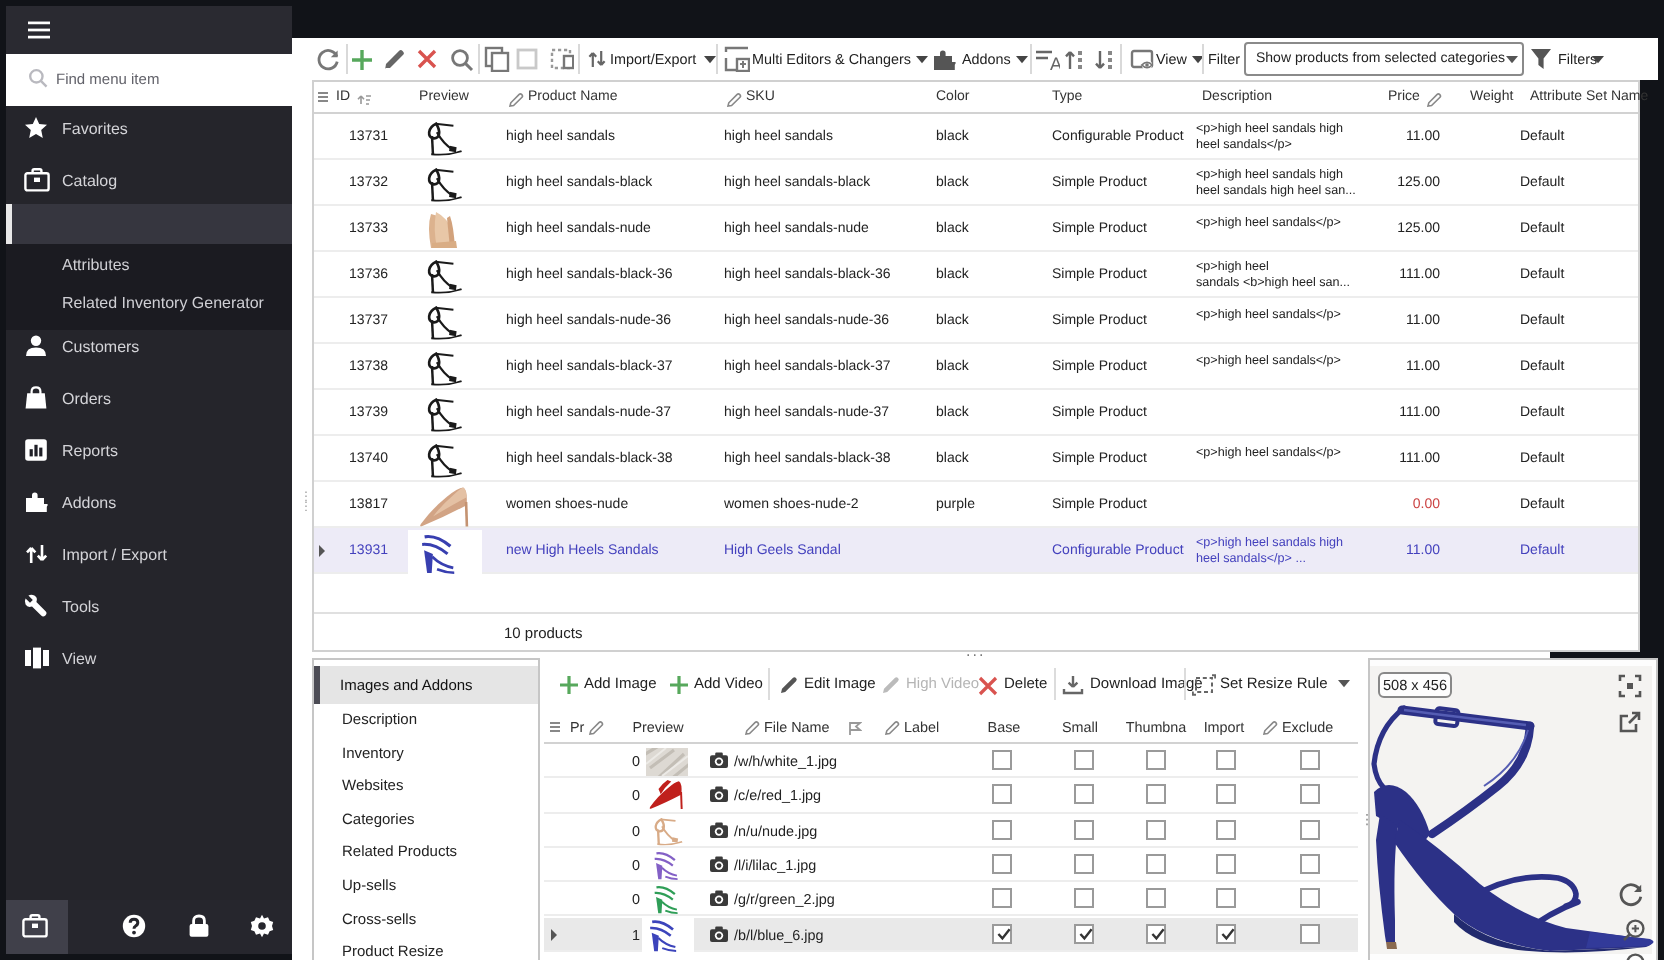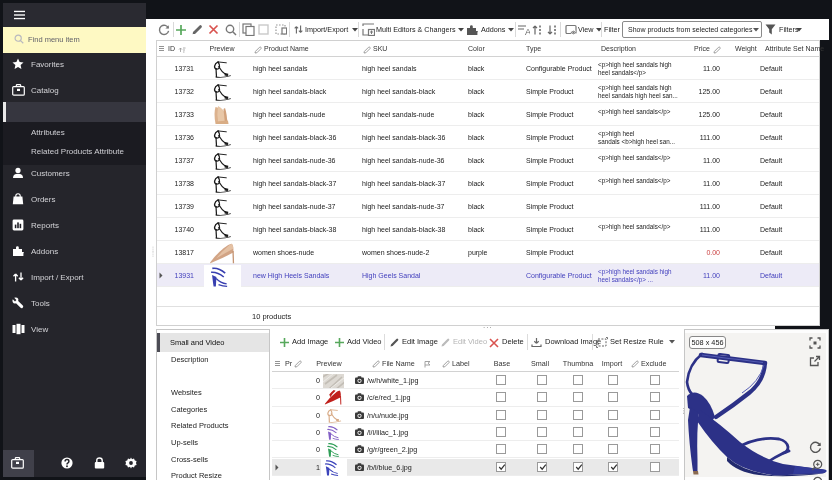--- a/index.html
+++ b/index.html
@@ -3,21 +3,21 @@
 <meta charset="utf-8">
 <style>
 * { margin:0; padding:0; box-sizing:border-box; }
 html,body { width:832px; height:480px; overflow:hidden; }
 body { font-family:"Liberation Sans", sans-serif; background:#111318; -webkit-font-smoothing:antialiased; }
 #app { position:absolute; left:0; top:0; width:832px; height:480px; background:#111318; filter:blur(0.25px); }
 .abs { position:absolute; }
 
 #sidebar { left:3px; top:3px; width:143px; height:474px; background:#25252b; position:absolute; }
 #hambar { left:0; top:0; width:143px; height:24px; background:#2a2a31; position:absolute; }
-#searchbar { left:0; top:24px; width:143px; height:26px; background:#fef9c3; position:absolute;text-align:center; }
+#searchbar { left:0; top:24px; width:143px; height:26px; background:#ffffff; position:absolute;text-align:center; }
 .mitem { position:absolute; left:0; width:167px; height:22px; color:#d4d4d8; font-size:8px; line-height:22px;text-decoration:underline; }
 .mitem .txt { position:absolute; left:28px; }
 .mitem svg { position:absolute; left:9px; top:4px; }
 #submenu { position:absolute; left:0; top:99px; width:143px; height:63px; background:#1b1b21; }
 .sitem { position:absolute; left:0; width:143px; font-size:8px; color:#cfcfd4; }
 
 #content { position:absolute; left:146px; top:19px; width:629px; height:474px; background:#fff; }
 
 #toolbar { position:absolute; left:0; top:0; width:683px; height:21px; background:#fff; }
 .tsep { position:absolute; top:3px; width:1px; height:15px; background:#d9d9d9; }
@@ -121,21 +121,21 @@
       <span class="txt">Catalog</span>
     </div>
     <div id="submenu">
       <div class="sitem" style="top:0;height:20px;line-height:20px;background:#36363f;color:#fff">
           <span style="position:absolute;left:0;top:0;width:2.5px;height:20px;background:#e8e8e8"></span>
         </div>
       <div class="sitem" style="top:21px;height:19px;line-height:19px">
           <span style="position:absolute;left:28px">Attributes</span>
         </div>
       <div class="sitem" style="top:40px;height:19px;line-height:19px">
-          <span style="position:absolute;left:28px">Related Products Attribute</span>
+          <span style="position:absolute;left:28px">Related Inventory Generator</span>
         </div>
     </div>
     <div class="mitem" style="top:160px">
       <svg width="12" height="12" viewBox="0 0 12 12">
           <circle cx="6" cy="3.4" r="2.6" fill="#fff"></circle>
           <path d="M1 11 Q1 6.8 6 6.8 Q11 6.8 11 11 Z" fill="#fff"></path>
         </svg>
       <span class="txt">Customers</span>
     </div>
     <div class="mitem" style="top:186px">
@@ -470,23 +470,24 @@
 <div class="gc" style="left:603px;color:#4340bd;">Default</div>
 </div>
 <div class="abs" style="left:0;top:265px;width:662px;height:20px;border-top:1px solid #e0e0e0">
 <div class="abs" style="left:95px;top:0;height:20px;line-height:20px;font-size:7.5px;color:#222">10 products</div>
 </div>
       </div>
     <div class="abs" style="left:337px;top:305px;width:12px;height:5px;color:#777;font-size:8px;line-height:4px;letter-spacing:1px">...</div>
 <div id="tabs">
 <div class="abs" style="left:0;top:3px;width:112px;height:19px;background:#e5e5e5">
           <span style="position:absolute;left:0;top:0;width:3px;height:19px;background:#4c4c55"></span>
-          <span class="abs" style="left:13px;top:0;height:19px;line-height:19px;font-size:7.5px;color:#111">Small and Video</span>
+          <span class="abs" style="left:13px;top:0;height:19px;line-height:19px;font-size:7.5px;color:#111">Images and Addons</span>
         </div>
 <div class="tab" style="top:21.0px">Description</div>
+<div class="tab" style="top:37.6px">Inventory</div>
 <div class="tab" style="top:54.2px">Websites</div>
 <div class="tab" style="top:87.4px">Related Products</div>
 <div class="tab" style="top:70.8px">Categories</div>
 <div class="tab" style="top:120.6px">Cross-sells</div>
 <div class="tab" style="top:104.0px">Up-sells</div>
 <div class="tab" style="top:137.2px">Product Resize</div>
 </div>
 <div id="btool">
 <svg class="abs" style="left:7px;top:8px" width="11" height="11" viewBox="0 0 11 11">
           <path d="M5.5 1 V10 M1 5.5 H10" stroke="#57a85c" stroke-width="1.6"></path>
@@ -497,21 +498,21 @@
         </svg>
 <div class="abs" style="left:75px;top:0;height:26px;line-height:26px;font-size:7.5px;color:#222;white-space:nowrap">Add Video</div>
 <div class="abs" style="left:112px;top:5px;width:1px;height:16px;background:#dcdcdc"></div>
 <svg class="abs" style="left:117px;top:8px" width="11" height="11" viewBox="0 0 11 11">
           <path d="M1.5 9.5 L2 7.4 L7.4 2 Q8.2 1.2 9 2 Q9.8 2.8 9 3.6 L3.6 9 Z" fill="#555"></path>
         </svg>
 <div class="abs" style="left:130px;top:0;height:26px;line-height:26px;font-size:7.5px;color:#222;white-space:nowrap">Edit Image</div>
 <svg class="abs" style="left:168px;top:8px" width="11" height="11" viewBox="0 0 11 11">
           <path d="M1.5 9.5 L2 7.4 L7.4 2 Q8.2 1.2 9 2 Q9.8 2.8 9 3.6 L3.6 9 Z" fill="#bbb"></path>
         </svg>
-<div class="abs" style="left:181px;top:0;height:26px;line-height:26px;font-size:7.5px;color:#b5b5b5;white-space:nowrap">Edit Video</div>
+<div class="abs" style="left:181px;top:0;height:26px;line-height:26px;font-size:7.5px;color:#b5b5b5;white-space:nowrap">High Video</div>
 <svg class="abs" style="left:217px;top:9px" width="10" height="10" viewBox="0 0 10 10">
           <path d="M1 1 L9 9 M9 1 L1 9" stroke="#d9534f" stroke-width="1.6"></path>
         </svg>
 <div class="abs" style="left:230px;top:0;height:26px;line-height:26px;font-size:7.5px;color:#222;white-space:nowrap">Delete</div>
 <div class="abs" style="left:255px;top:5px;width:1px;height:16px;background:#dcdcdc"></div>
 <svg class="abs" style="left:259px;top:8px" width="11" height="11" viewBox="0 0 11 11">
           <path d="M5.5 1 V6.4 M5.5 6.4 L3.3 4.3 M5.5 6.4 L7.7 4.3" stroke="#666" stroke-width="1.2" fill="none"></path>
           <path d="M1 7.5 V9.5 H10 V7.5" stroke="#666" stroke-width="1.2" fill="none"></path>
         </svg>
 <div class="abs" style="left:273px;top:0;height:26px;line-height:26px;font-size:7.5px;color:#222;white-space:nowrap">Download Image</div>

